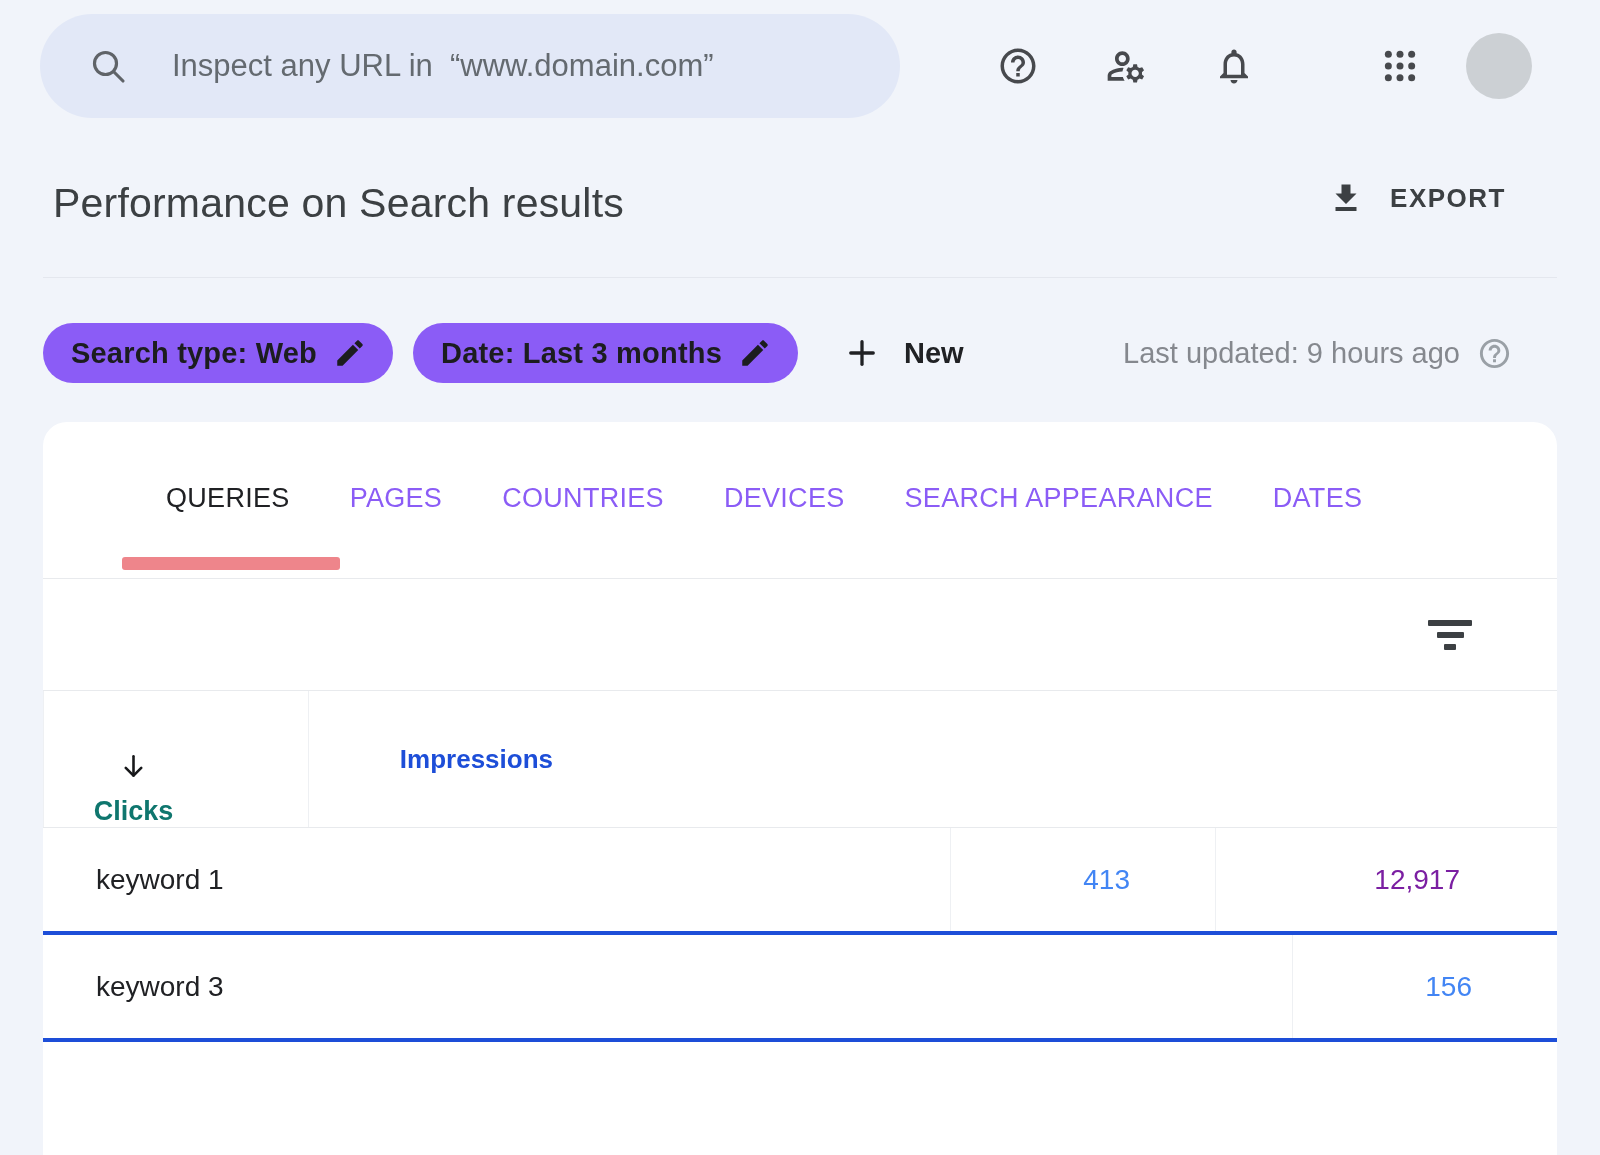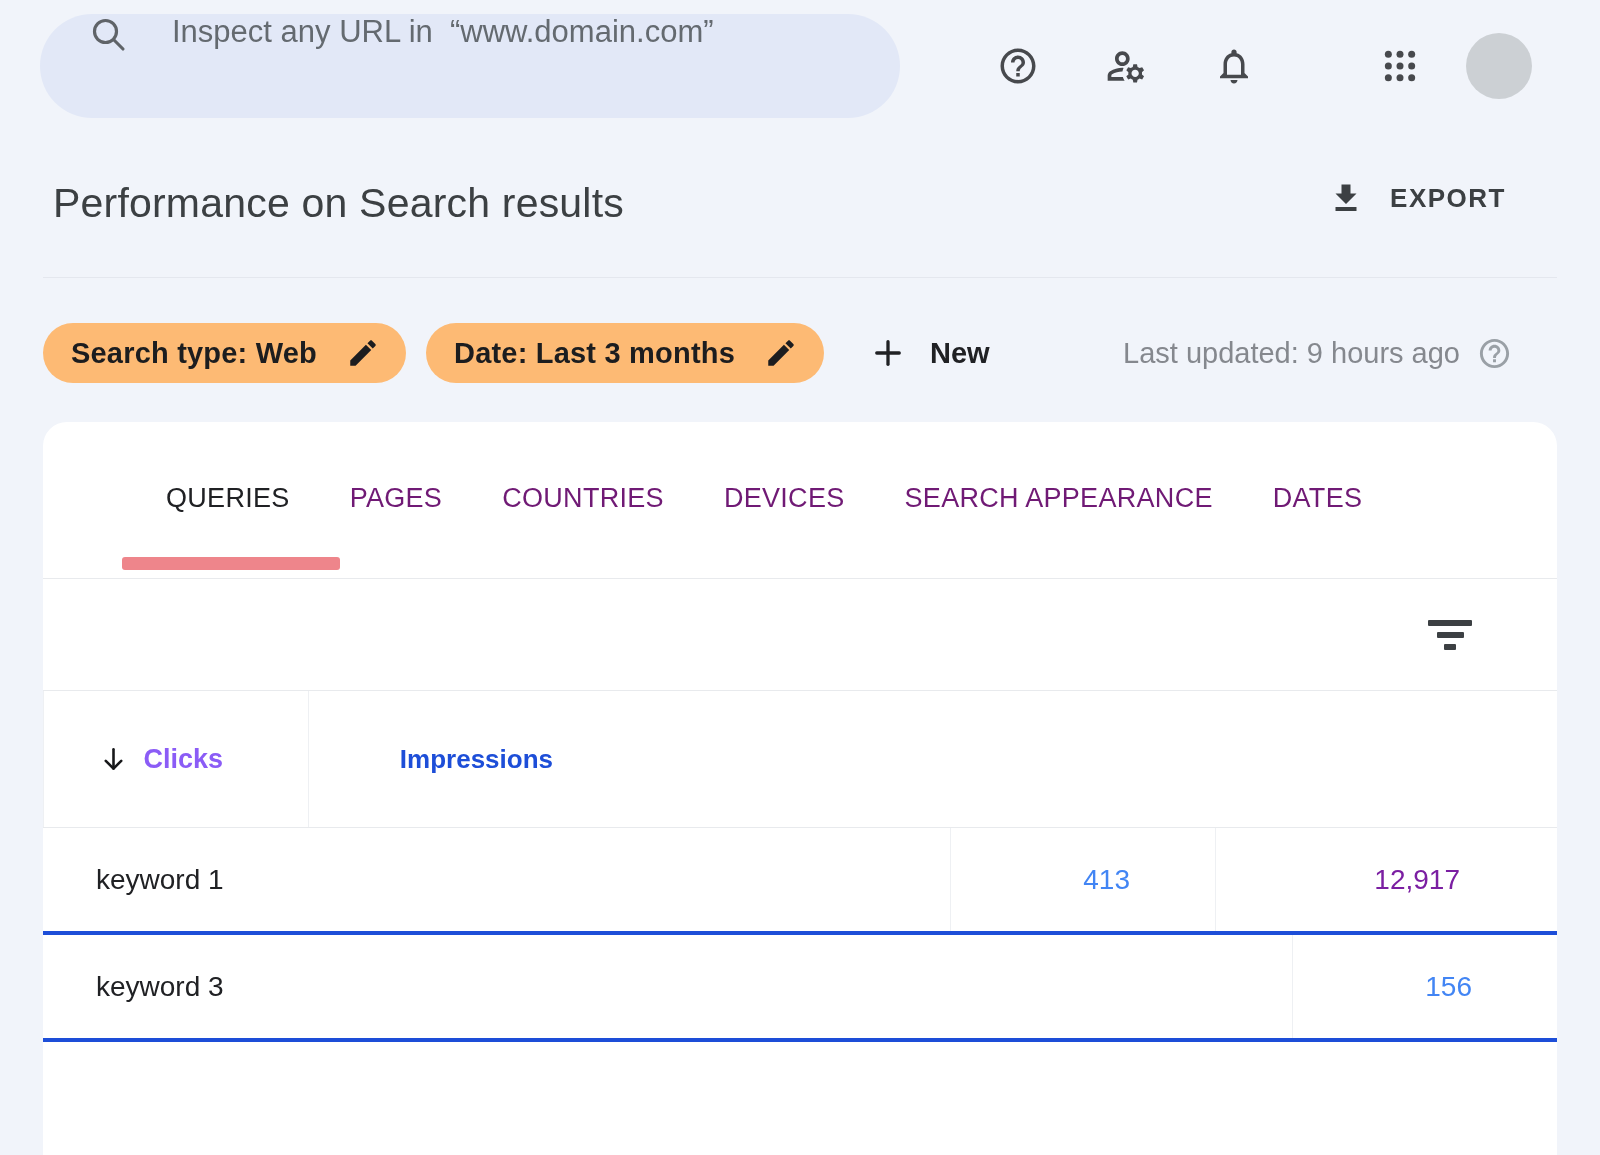--- a/index.html
+++ b/index.html
@@ -7,21 +7,21 @@
     width: 1600px; height: 1155px; overflow: hidden;
     background: #f1f4fa;
     font-family: "Liberation Sans", sans-serif;
     color: #202124;
   }
   
   .topbar { display: flex; align-items: center; padding-top: 14px; }
   .search-pill {
     margin-left: 40px; width: 860px; height: 104px;
     background: #e2e8f7; border-radius: 52px;
-    display: flex; align-items: flex-start;
+    display: flex; align-items: center;
   }
   .search-pill .sicon { margin-left: 48px; display: flex; }
   .search-pill .ph {
     margin-left: 44px; font-size: 31px; color: #646a70; white-space: pre;
   }
   .topbar-icons { display: flex; align-items: center; margin-left: 96px; }
   .tico { display: flex; align-items: center; justify-content: center; width: 44px; height: 44px; }
   .gap66 { margin-left: 64px; }
   .gap124 { margin-left: 122px; }
   .avatar {
@@ -40,22 +40,22 @@
     font-family: "Liberation Sans", sans-serif;
     font-size: 26px; font-weight: 700; letter-spacing: 1.5px; color: #3c4043;
   }
   .hdiv { height: 1px; background: #e4e7ee; margin: 39px 43px 0 43px; }
   
   .filter-row {
     margin-top: 45px; display: flex; align-items: center;
     padding-left: 43px; padding-right: 88px;
   }
   .chip {
-    height: 60px; border-radius: 30px; background: #fdba74;
-    display: flex; align-items: center; padding: 0 26px 0 28px; gap: 29px;
+    height: 60px; border-radius: 30px; background: #8b5cf6;
+    display: flex; align-items: center; padding: 0 26px 0 28px; gap: 16px;
     border: none; cursor: pointer;
   }
   .chip + .chip { margin-left: 20px; }
   .chip .chip-label {
     font-family: "Liberation Sans", sans-serif;
     font-size: 29px; font-weight: 700; color: #1c1d1f; letter-spacing: 0.2px;
   }
   .new-btn {
     margin-left: 46px; display: flex; align-items: center; gap: 24px;
     background: none; border: none; cursor: pointer;
@@ -72,21 +72,21 @@
     border-radius: 24px 24px 0 0; height: 760px; position: relative;
   }
   .tabs {
     position: relative; height: 157px;
     display: flex; align-items: center; padding-left: 123px; gap: 60px;
     border-bottom: 1px solid #e8eaed;
   }
   .tab {
     background: none; border: none; cursor: pointer;
     font-family: "Liberation Sans", sans-serif;
-    font-size: 27px; letter-spacing: 0.3px; color: #701a75; font-weight: 400;
+    font-size: 27px; letter-spacing: 0.3px; color: #8b5cf6; font-weight: 400;
     padding-bottom: 4px;
   }
   .tab.active { color: #202124; }
   .tab-underline {
     position: absolute; left: 79px; top: 135px; width: 218px; height: 13px;
     background: #ee858b; border-radius: 3px;
   }
   .table-toolbar {
     height: 112px; display: flex; align-items: center; justify-content: flex-end;
     padding-right: 85px; border-bottom: 1px solid #e8eaed;
@@ -103,21 +103,21 @@
   .c-clicks {
     width: 265px; display: flex; align-items: center; justify-content: flex-end;
     padding-right: 85px; border-left: 1px solid #eef0f3;
   }
   .c-impr {
     width: 342px; display: flex; align-items: center; justify-content: flex-end;
     padding-right: 97px; border-left: 1px solid #eef0f3;
   }
   .thead { height: 137px; border-bottom: 1px solid #e8eaed; }
   .thead .c-query { font-size: 26px; font-weight: 700; color: #5f6368; letter-spacing: 0.2px; }
-  .thead .c-clicks { gap: 14px; font-size: 27px; font-weight: 700; color: #8b5cf6; }
+  .thead .c-clicks { gap: 14px; font-size: 27px; font-weight: 700; color: #0f766e; flex-direction: column; }
   .thead .c-impr { font-size: 26px; font-weight: 700; color: #1d4ed8; }
   .tdata { height: 107px; border-bottom: 4px solid #1d4ed8; cursor: pointer; }
   .tdata .c-query { font-size: 28px; color: #202124; }
   .tdata .c-clicks a { font-size: 28px; color: #4285f4; text-decoration: none; }
   .tdata .c-impr span { font-size: 28px; color: #7b1fa2; }
   svg { display: block; }
 </style>
 </head>
 <body>
 

